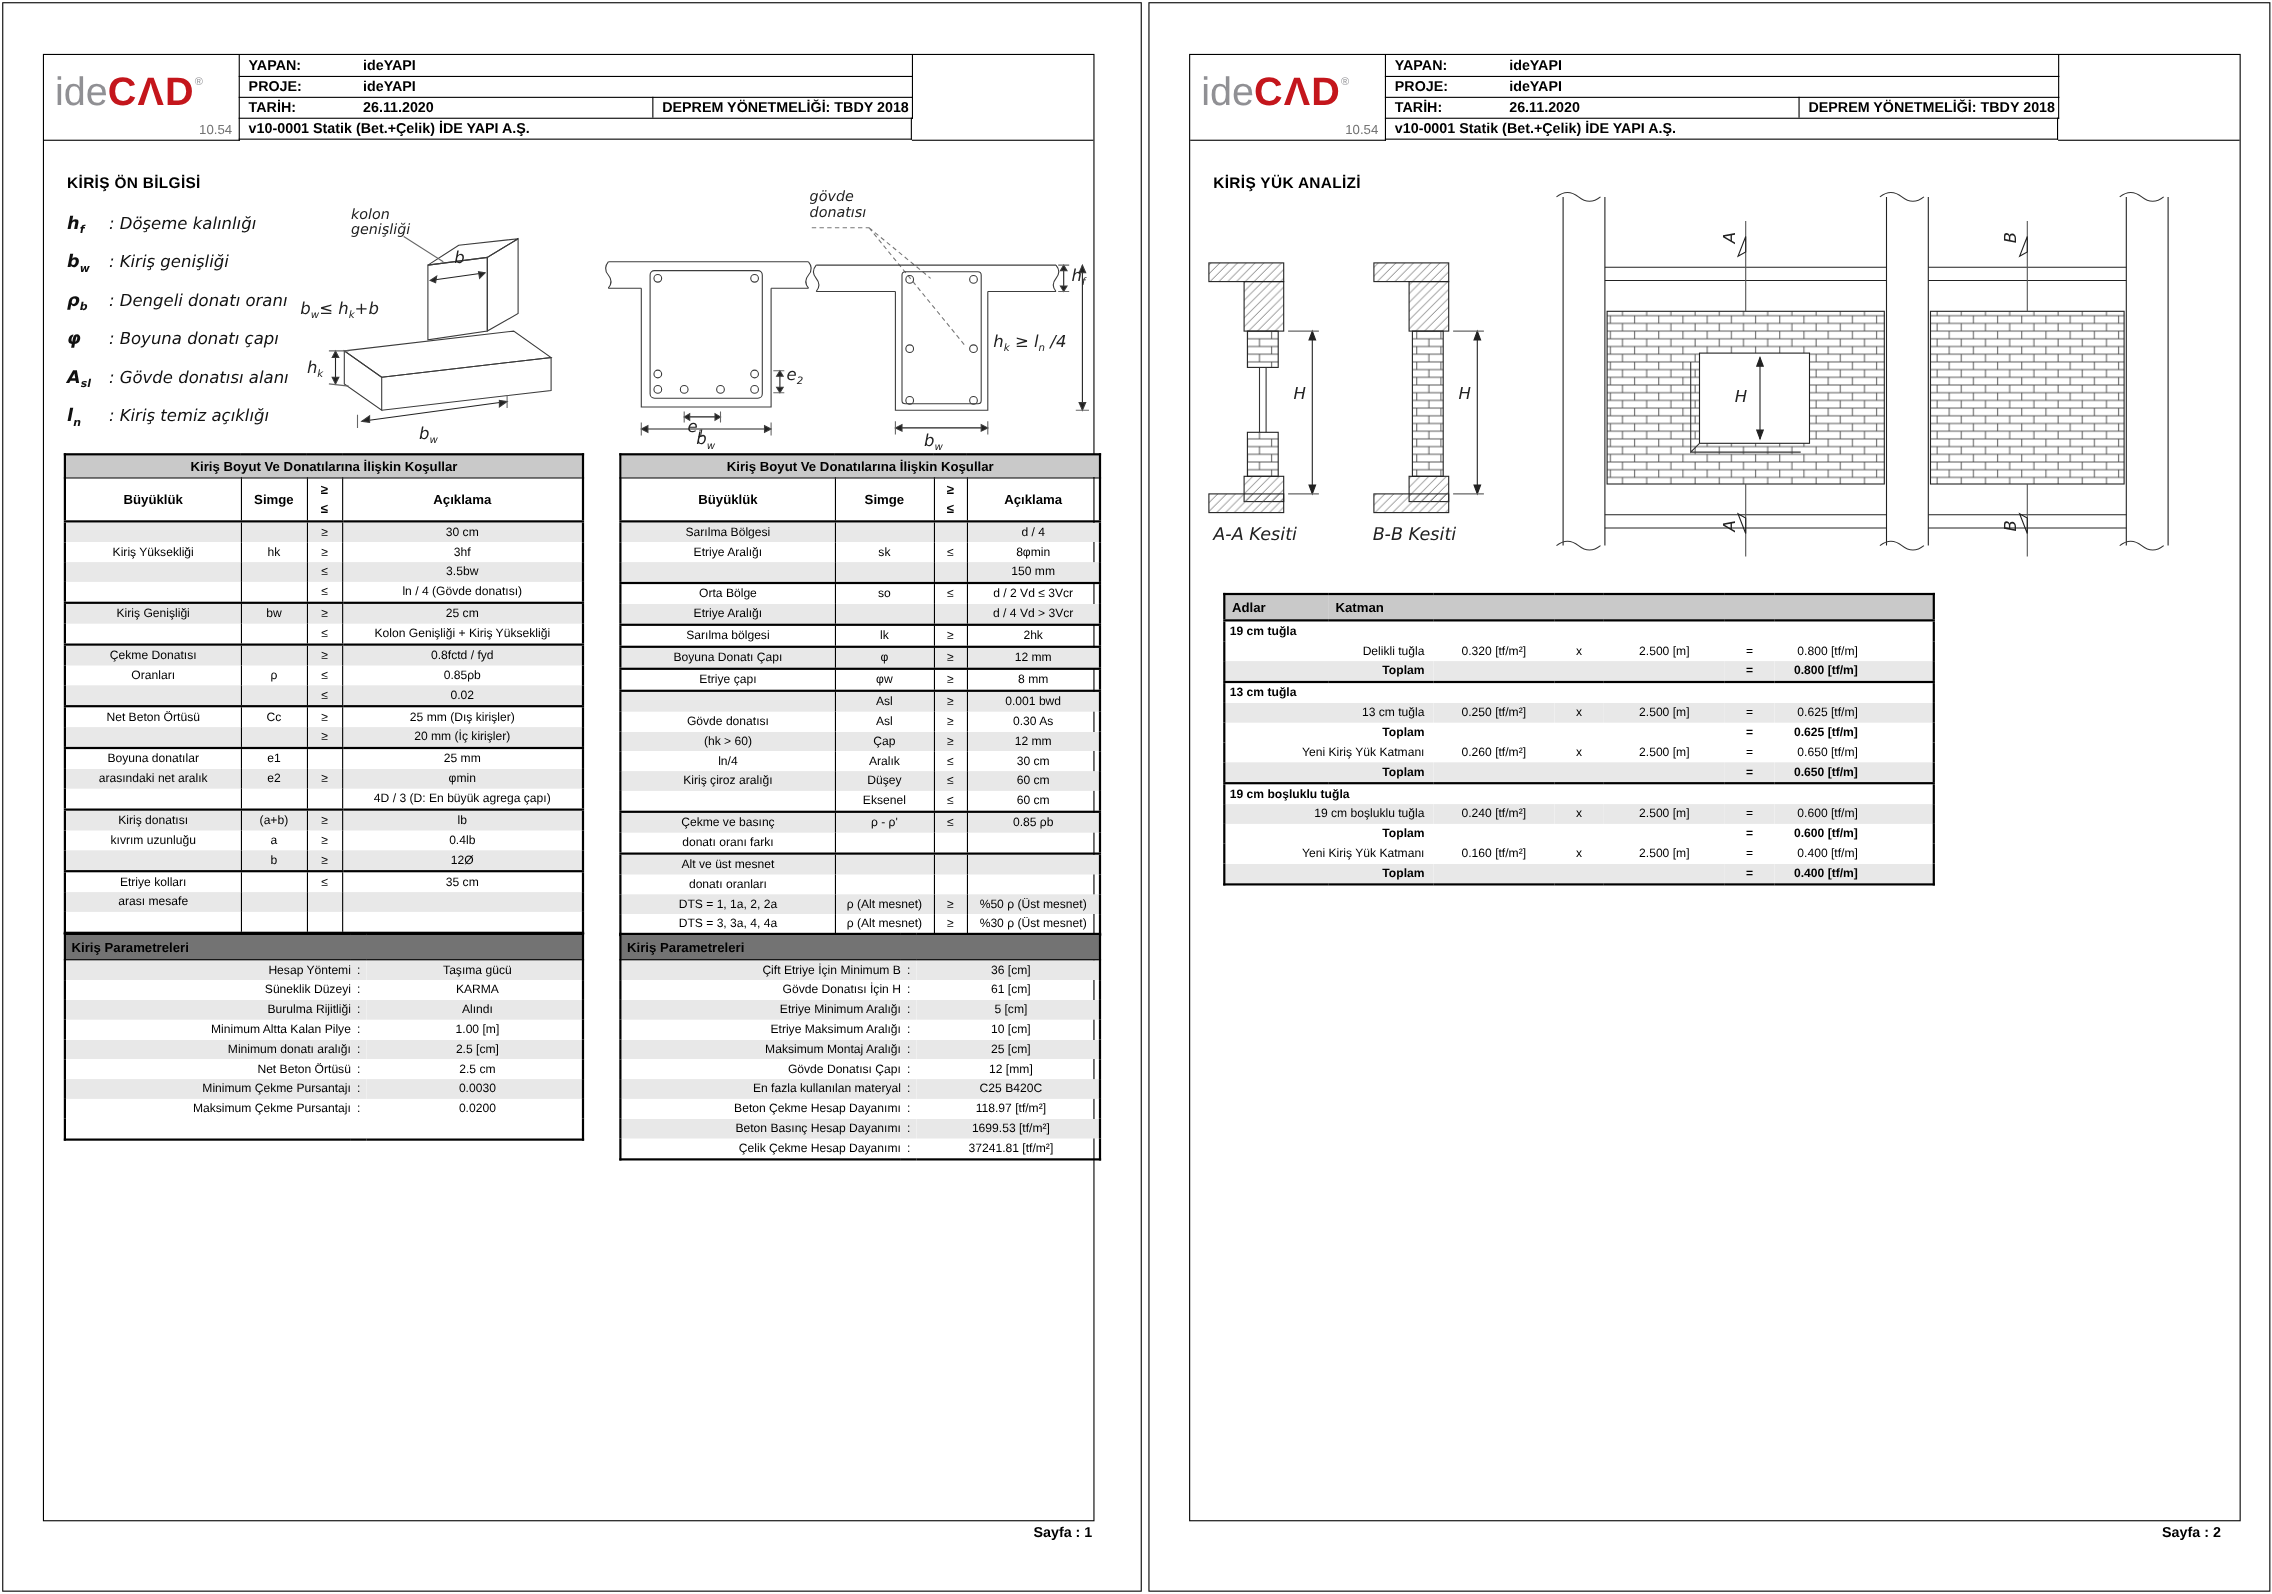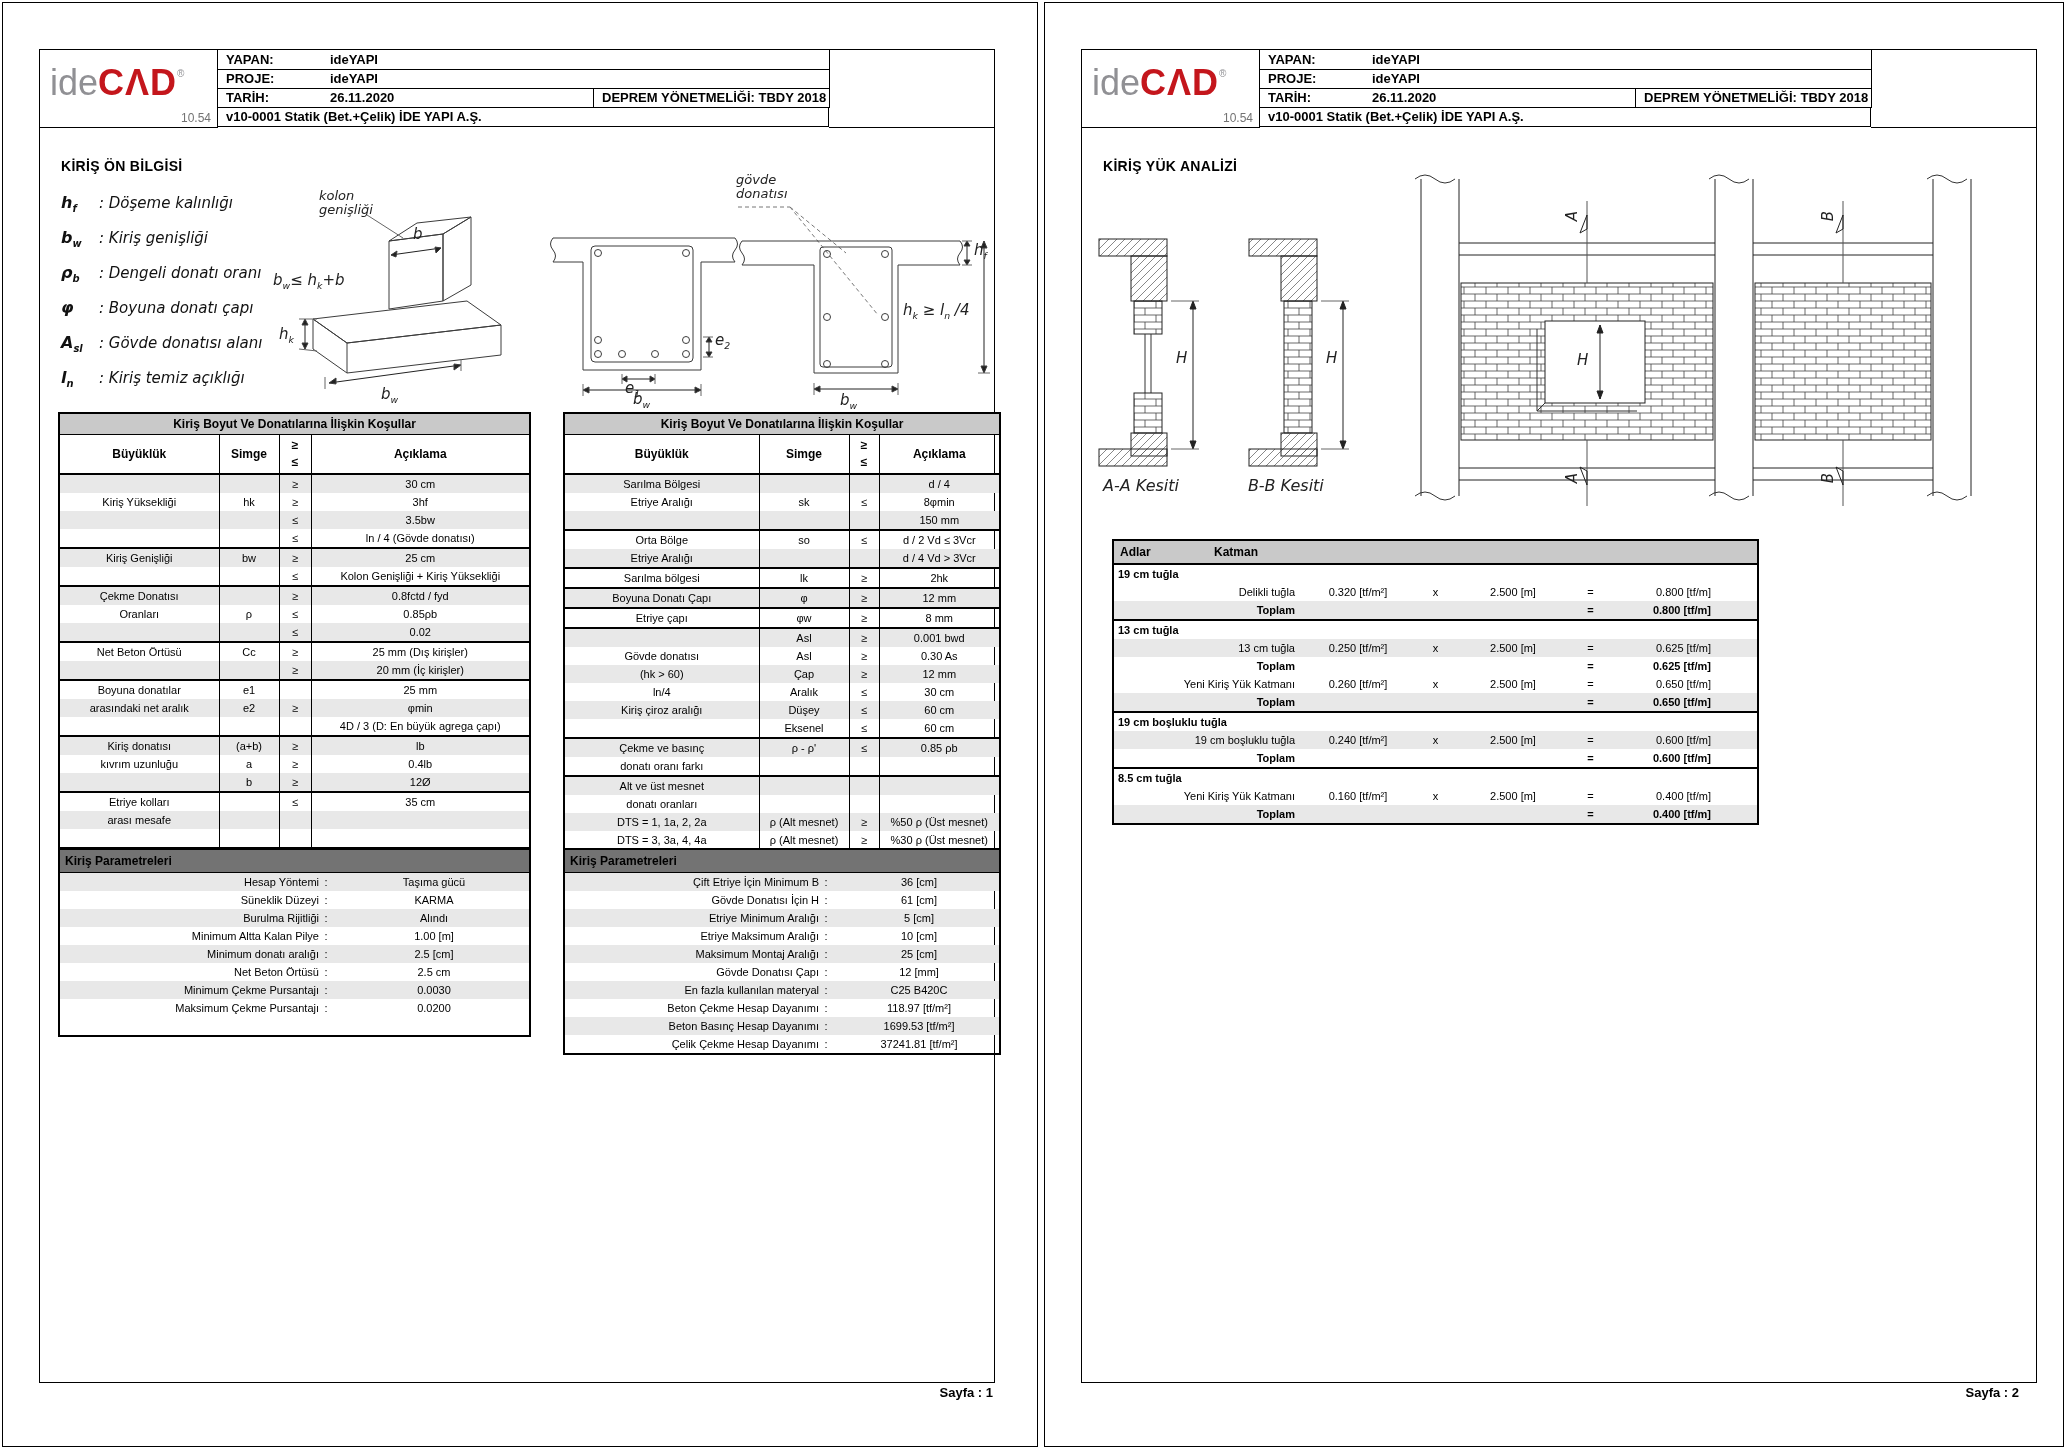--- a/index.html
+++ b/index.html
@@ -55,21 +55,21 @@
   .params td.pvalue{text-align:center;padding-left:6px;}
   .params tr.shade td{background:#e8e8e8;}
   
   .load{border:2px solid #000;font-size:11px;}
   .load th{background:#c9c9c9;font-size:12px;font-weight:bold;text-align:left;height:22px;padding:0 0 0 6px;border-bottom:1px solid #000;}
   .load td{padding:0;height:18px;white-space:nowrap;overflow:hidden;}
   .load tr.shade td{background:#e8e8e8;}
   .load tr.group td{font-weight:bold;text-align:left;padding-left:4px;border-top:2px solid #000;}
   .load td.c-name{text-align:right;padding-right:8px;}
   .load td.c-unit,.load td.c-x,.load td.c-len,.load td.c-eq{text-align:center;}
-  .load td.c-res{text-align:right;padding-right:46px;}
+  .load td.c-res{text-align:right;padding-right:68px;}
   .load tr.total td{font-weight:bold;}
   
   .pfooter{position:absolute;top:1382px;right:44px;font-size:13px;font-weight:bold;}
 </style>
 </head>
 <body>
 
 <div class="canvas">
 
   <div class="page" id="page1">
@@ -786,23 +786,20 @@
             <td class="c-len">2.500 [m]</td>
             <td class="c-eq">=</td>
             <td class="c-res">0.600 [tf/m]</td>
           </tr>
           <tr class="total">
             <td class="c-name" colspan="2">Toplam</td>
             <td colspan="3"></td>
             <td class="c-eq">=</td>
             <td class="c-res">0.600 [tf/m]</td>
           </tr>
-          <tr class="group">
-            <td colspan="7">8.5 cm  tuğla</td>
-          </tr>
           <tr>
             <td class="c-name" colspan="2">Yeni Kiriş Yük Katmanı</td>
             <td class="c-unit">0.160 [tf/m²]</td>
             <td class="c-x">x</td>
             <td class="c-len">2.500 [m]</td>
             <td class="c-eq">=</td>
             <td class="c-res">0.400 [tf/m]</td>
           </tr>
           <tr class="shade total">
             <td class="c-name" colspan="2">Toplam</td>

